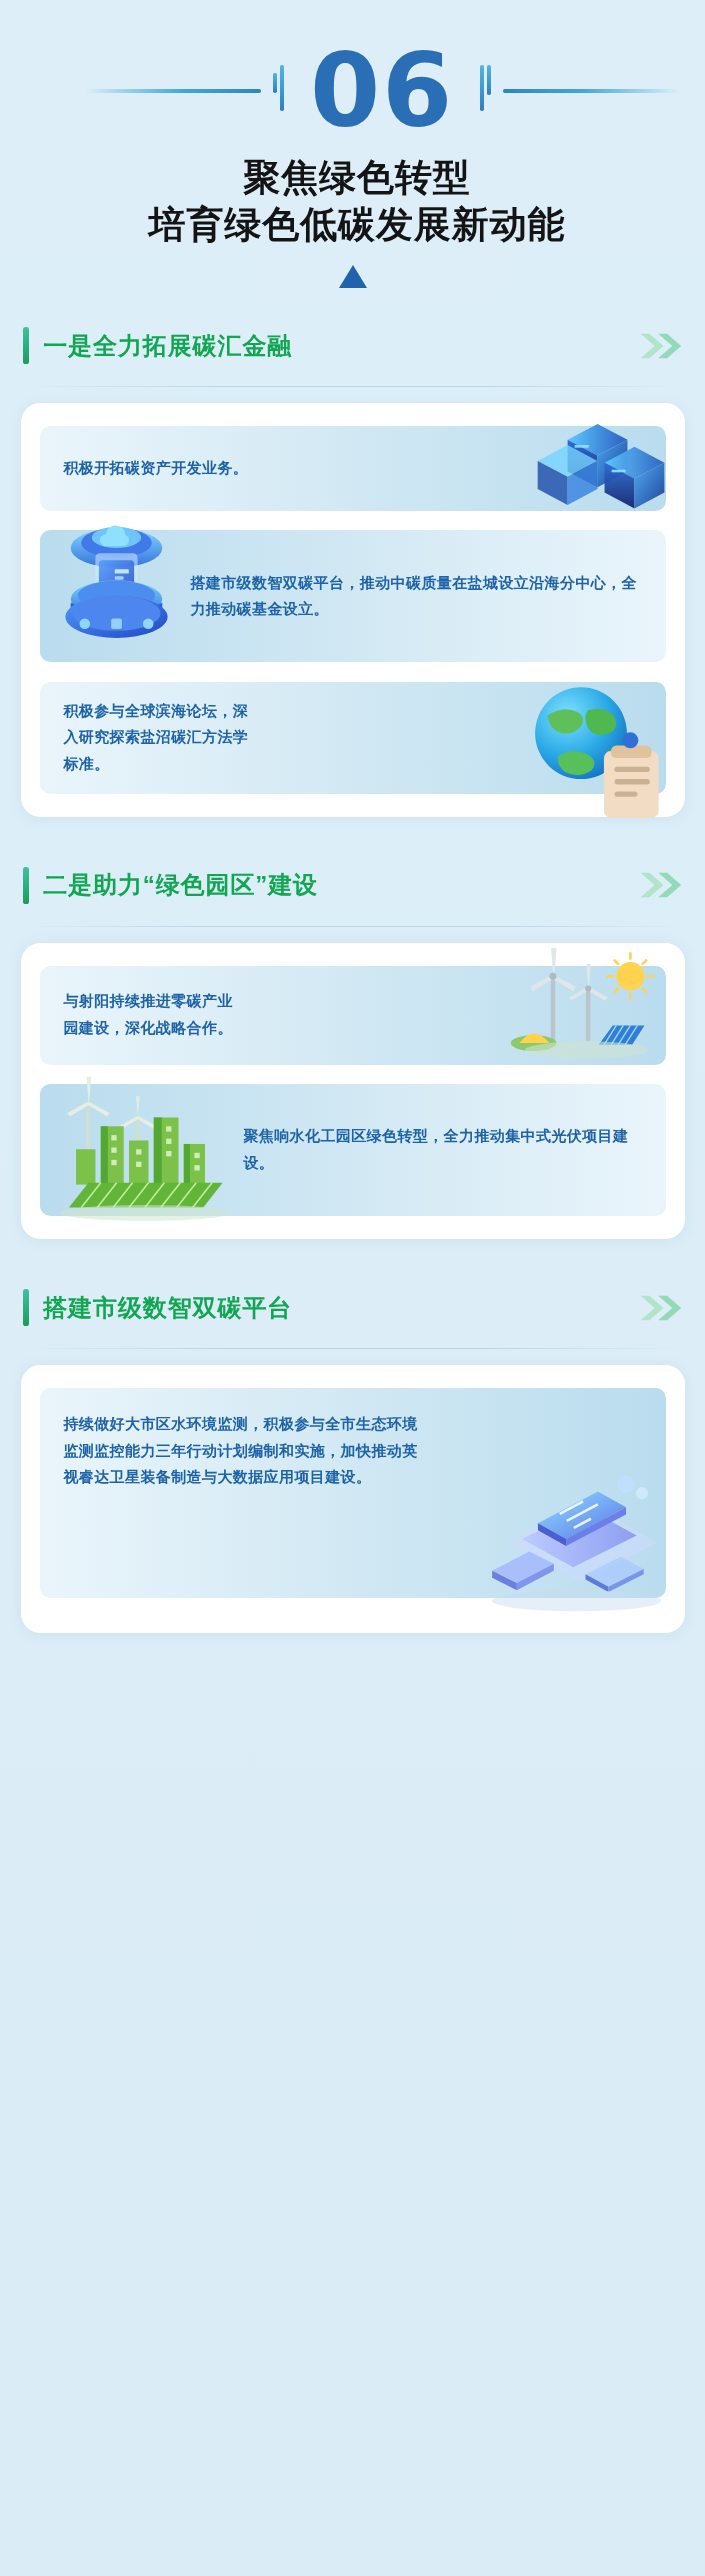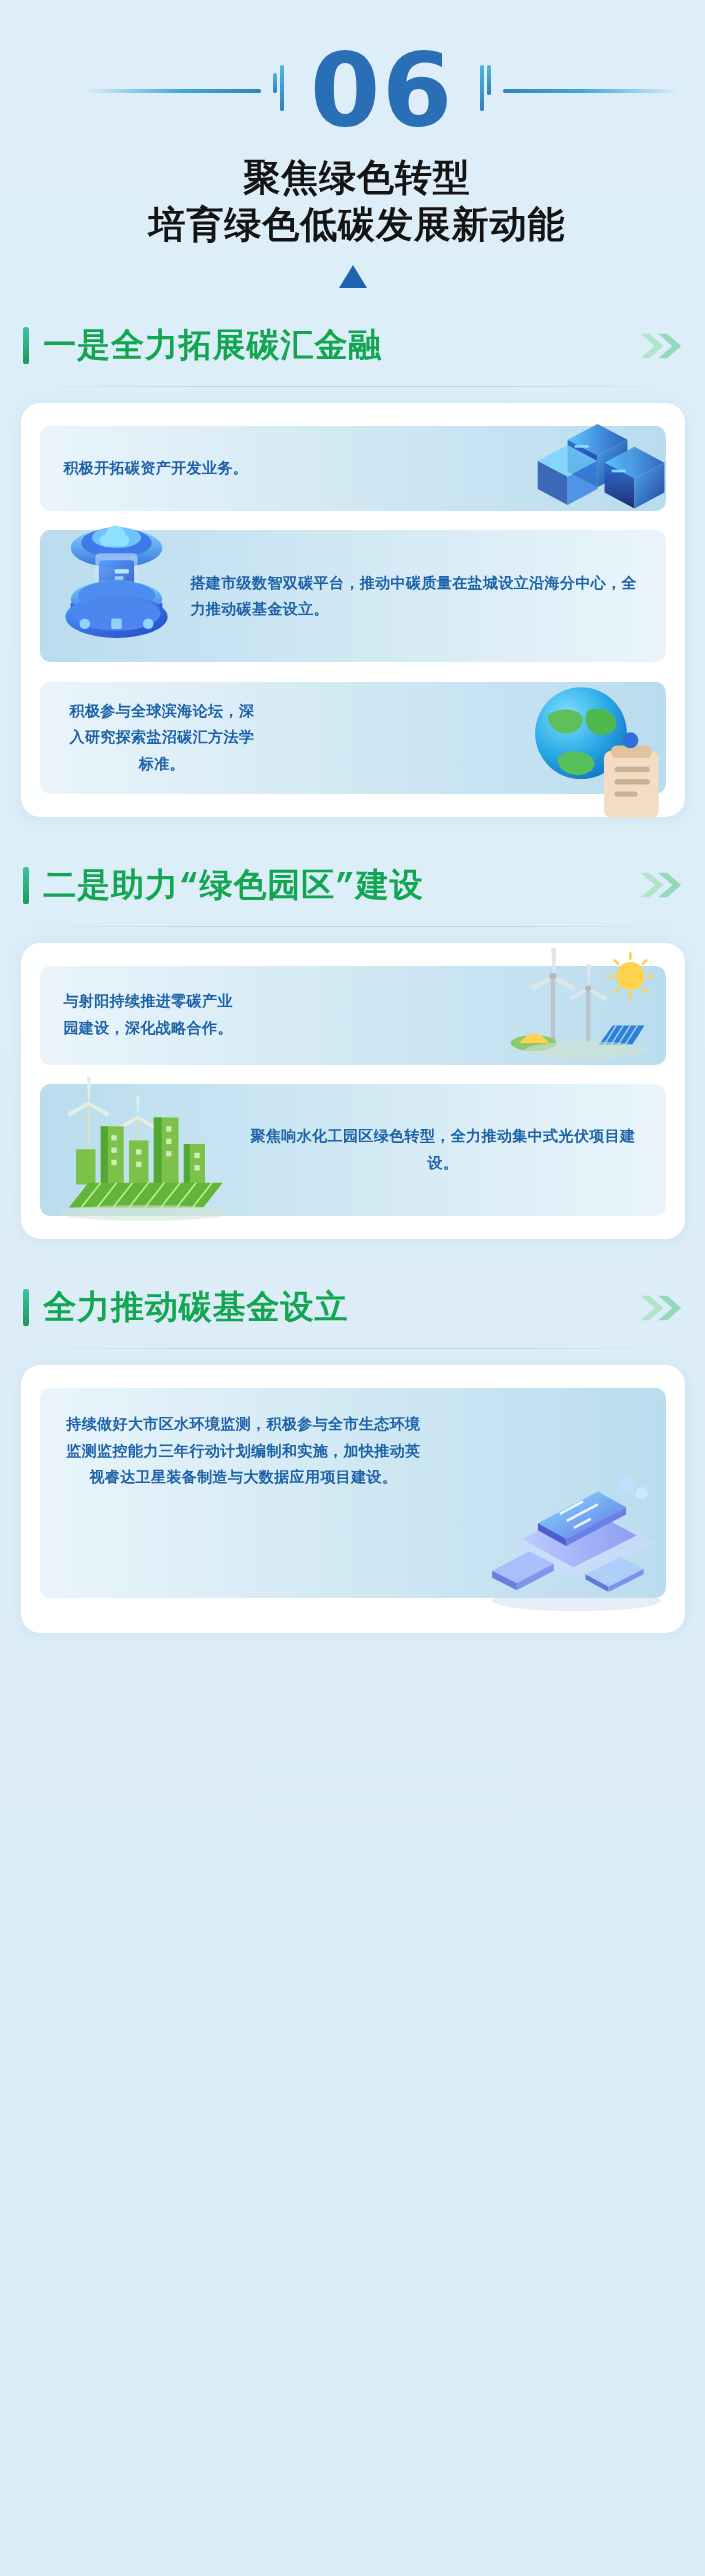--- a/index.html
+++ b/index.html
@@ -60,22 +60,22 @@
   .sec-head {
     display:flex; align-items:center; padding:0 23px;
     height:56px; margin-top:17.6px; position:relative;
   }
   .sec-bar {
     width:6.2px; height:37px; border-radius:2.6px;
     background:linear-gradient(180deg,#3fc1a0,#1f9a5d);
     margin-right:14px; flex:0 0 auto;
   }
   .sec-title {
-    font-size:33px; font-weight:700; color:#12a652; letter-spacing:0.9px;
-    font-family:Liberation Mono, monospace;
+    font-size:24px; font-weight:700; color:#12a652; letter-spacing:0.9px;
+    font-family:Liberation Sans, sans-serif;
     white-space:nowrap;
   }
   .chev { margin-left:auto; display:flex; align-items:center; gap:1.8px; }
   .chev svg { display:block; }
 
   
   .panel {
     margin:16px 21px 0 21px;
     background:#ffffff;
     border-radius:19.4px;
@@ -83,21 +83,21 @@
     box-shadow:0 1.8px 12.4px rgba(120,160,190,0.14);
   }
   .card {
     position:relative;
     border-radius:10.6px;
     margin-bottom:19.4px;
     overflow:visible;
     min-height:76px;
     display:flex; align-items:center;
   }
-  .card:last-child { margin-bottom:0;text-align:center; }
+  .card:last-child { margin-bottom:0; }
   .card .bg {
     position:absolute; inset:0; border-radius:10.6px;
     background:linear-gradient(90deg,#b9dcee 0%,#cfe7f3 45%,#eaf5fb 100%);
     z-index:0;
   }
   .card.bg-rl .bg {
     background:linear-gradient(270deg,#b9dcee 0%,#cfe7f3 45%,#eaf5fb 100%);
   }
   .card-text {
     position:relative; z-index:3;
@@ -370,21 +370,21 @@
       </svg>
       <div class="card-text" style="padding-left:203px;">聚焦响水化工园区绿色转型，全力推动集中式光伏项目建设。</div>
     </div>
 
   </div>
 
   <div class="sec-gap"></div>
 
   <div class="sec-head">
     <div class="sec-bar"></div>
-    <div class="sec-title">全力推动碳基金设立</div>
+    <div class="sec-title">搭建市级数智双碳平台</div>
     <div class="chev">
       <svg width="46" height="30" viewBox="0 0 52 34">
         <path d="M4 3 L20 17 L4 31 L14 31 L30 17 L14 3 Z" fill="#a9e3c2" opacity="0.85"></path>
         <path d="M24 3 L40 17 L24 31 L34 31 L50 17 L34 3 Z" fill="#8ad8ae" opacity="0.9"></path>
       </svg>
     </div>
   </div>
   <div class="sec-divider"></div>
 
   <div class="panel" style="padding-bottom:35px;">

